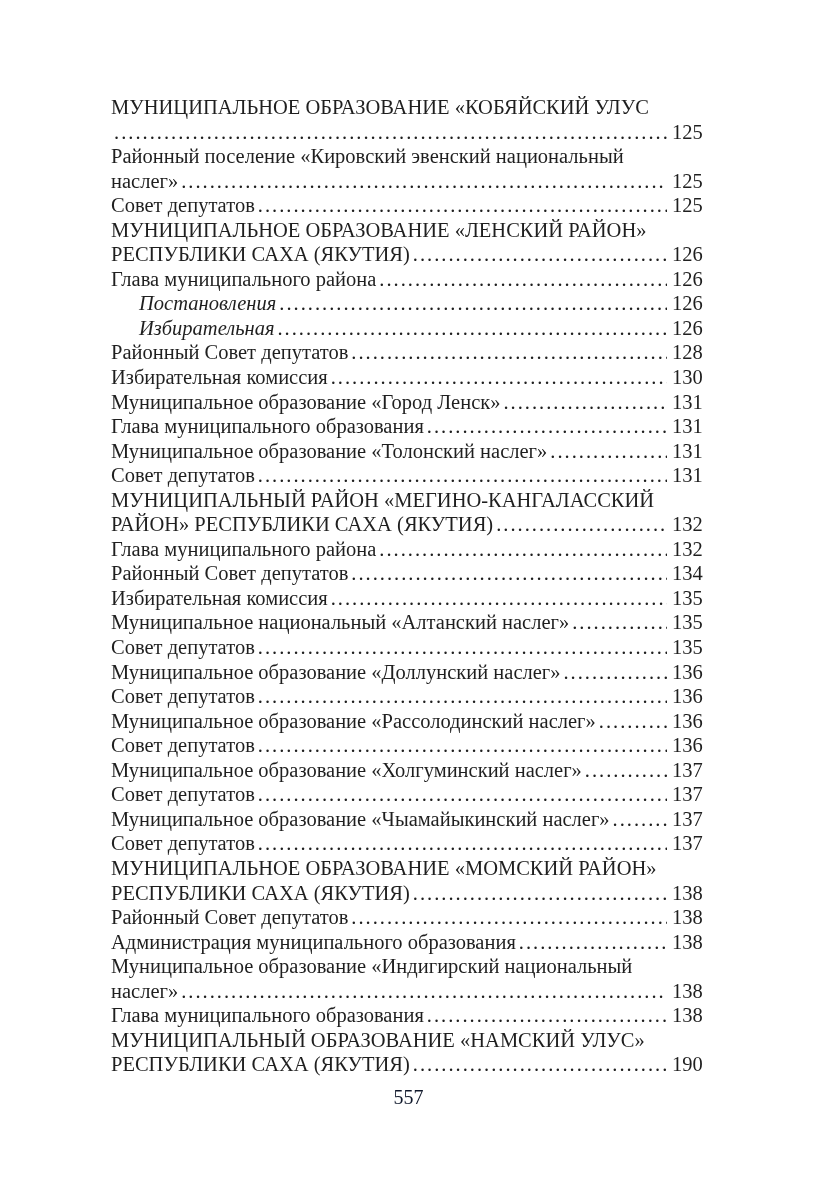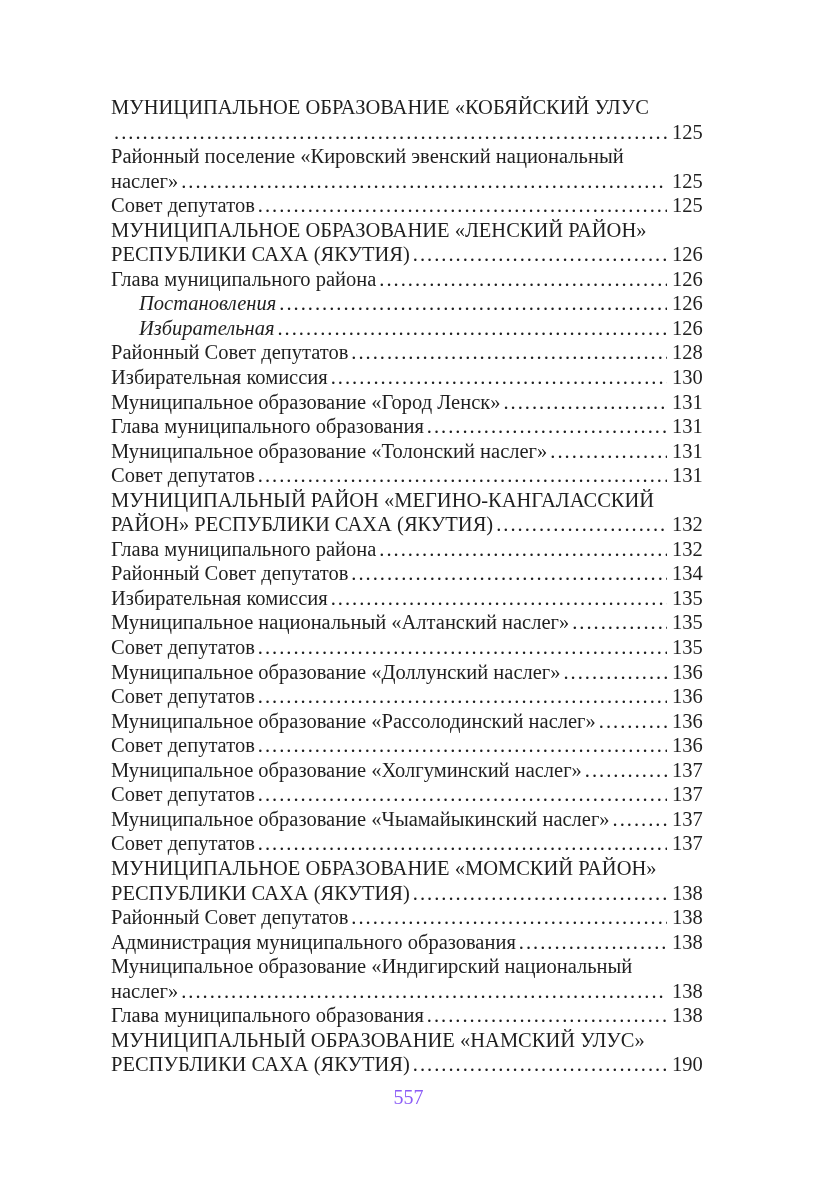--- a/index.html
+++ b/index.html
@@ -50,21 +50,21 @@
     min-width: 34px;
     text-align: left;
   }
   .footer {
     position: absolute;
     left: 111px;
     top: 1086px;
     width: 595px;
     text-align: center;
     font-size: 20px;
-    color: #8b5cf6;
+    color: #0f172a;
   }
 </style>
 </head>
 <body>
 
 <div class="page">
   <div class="toc">
       <div class="toc-line caps">
         <span class="toc-text">МУНИЦИПАЛЬНОЕ ОБРАЗОВАНИЕ «КОБЯЙСКИЙ УЛУС</span>
       </div>

